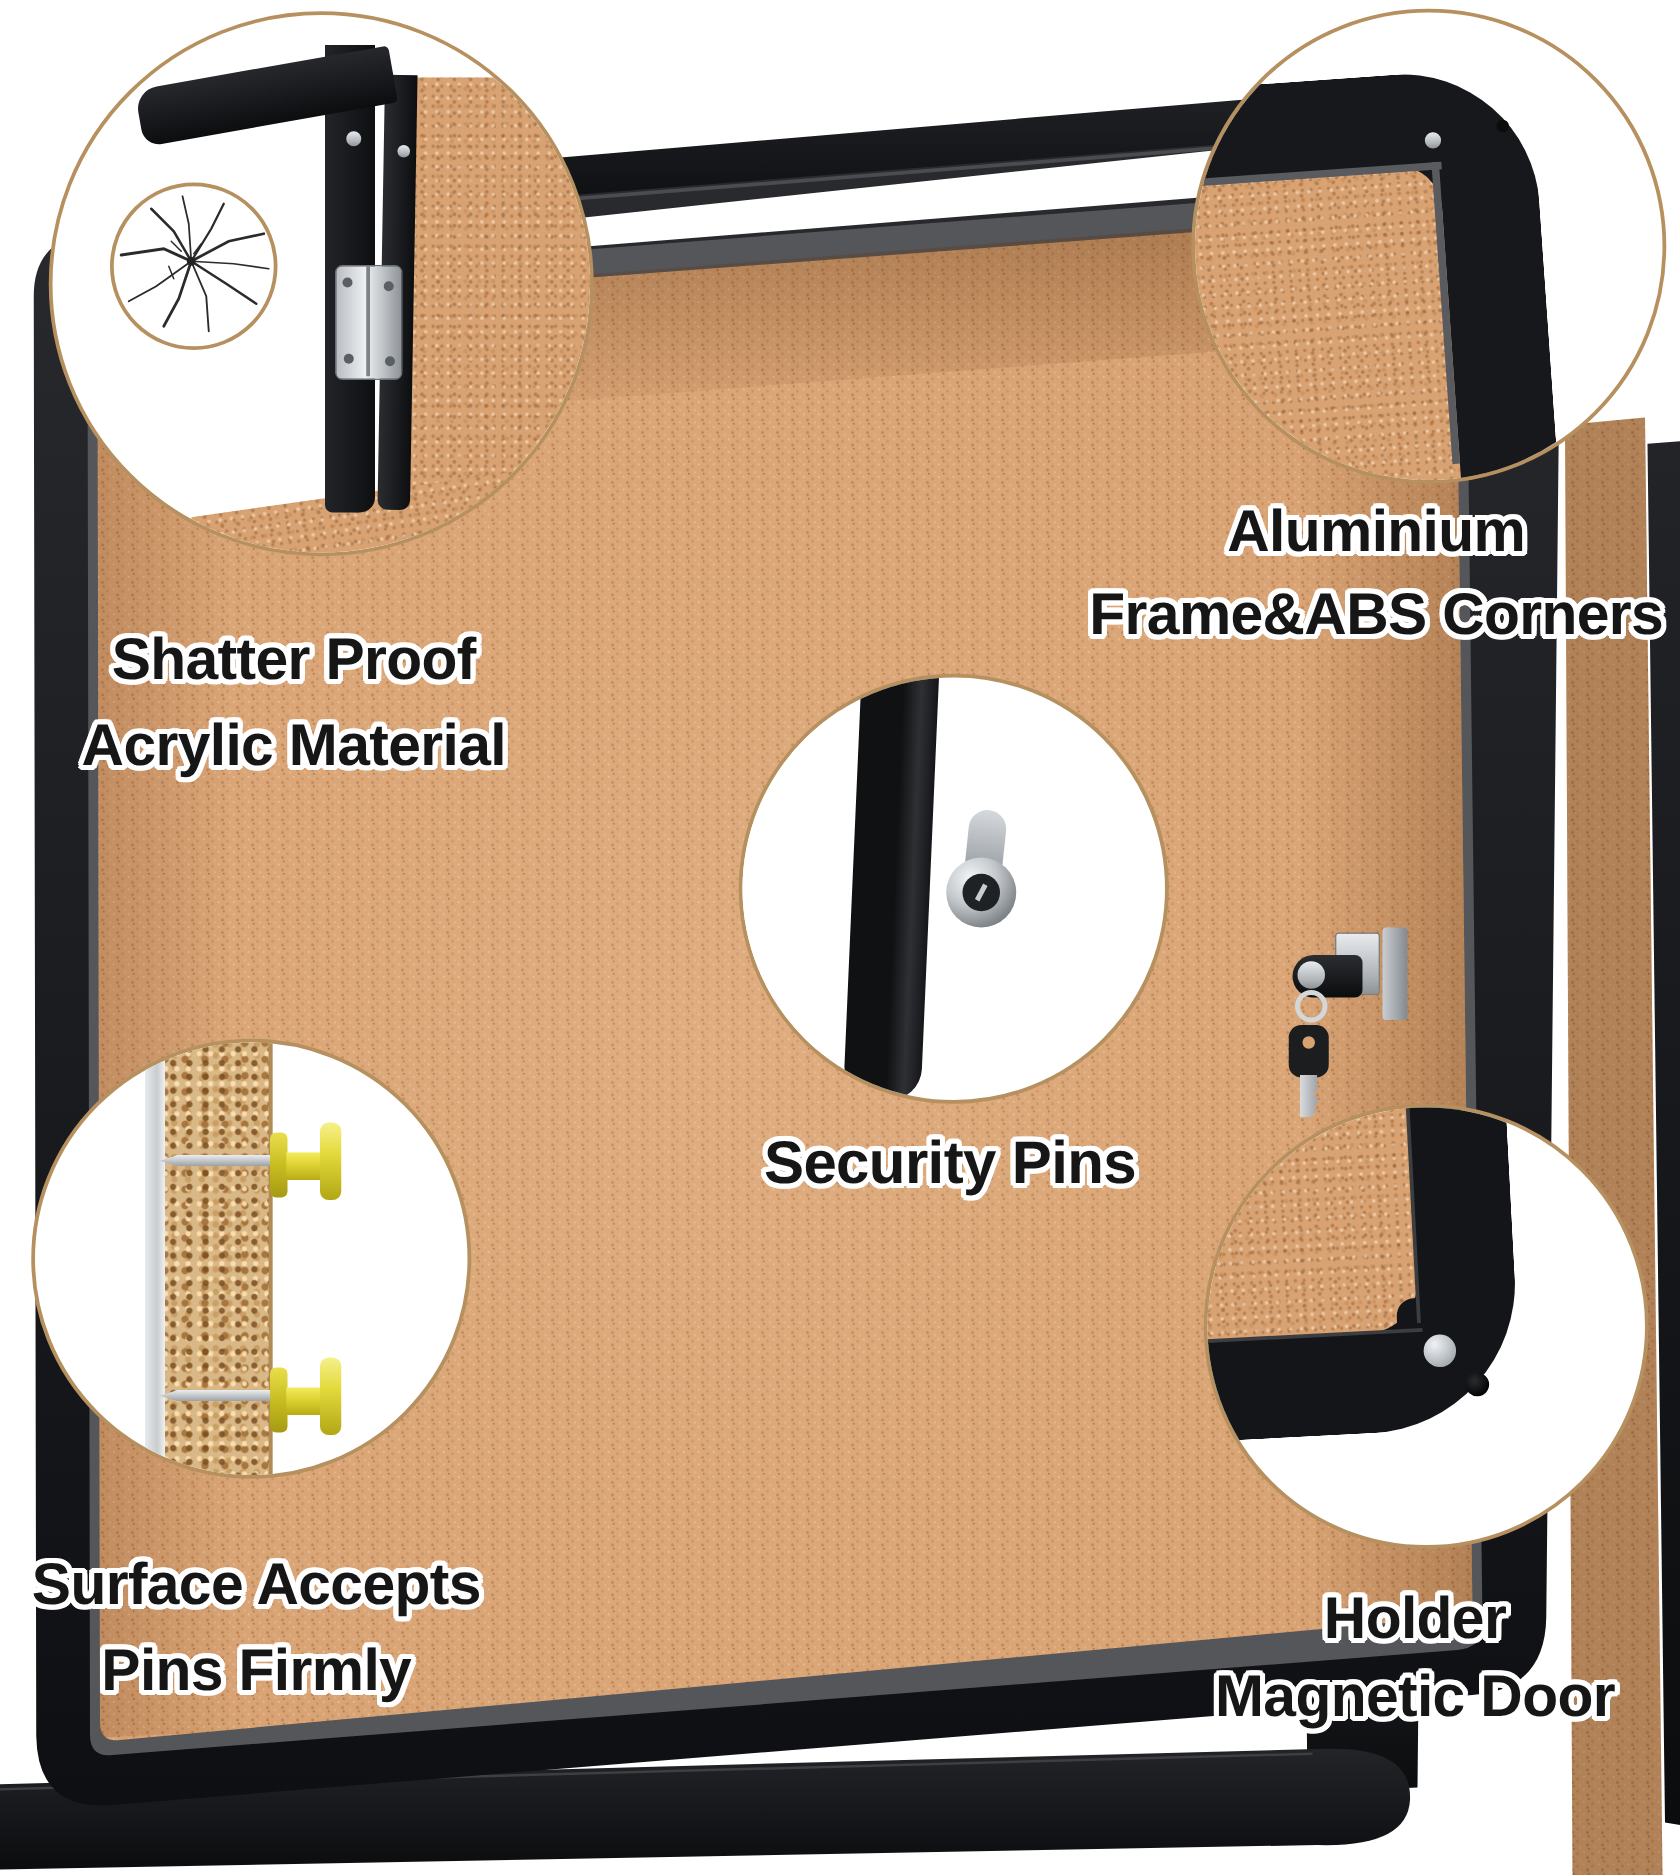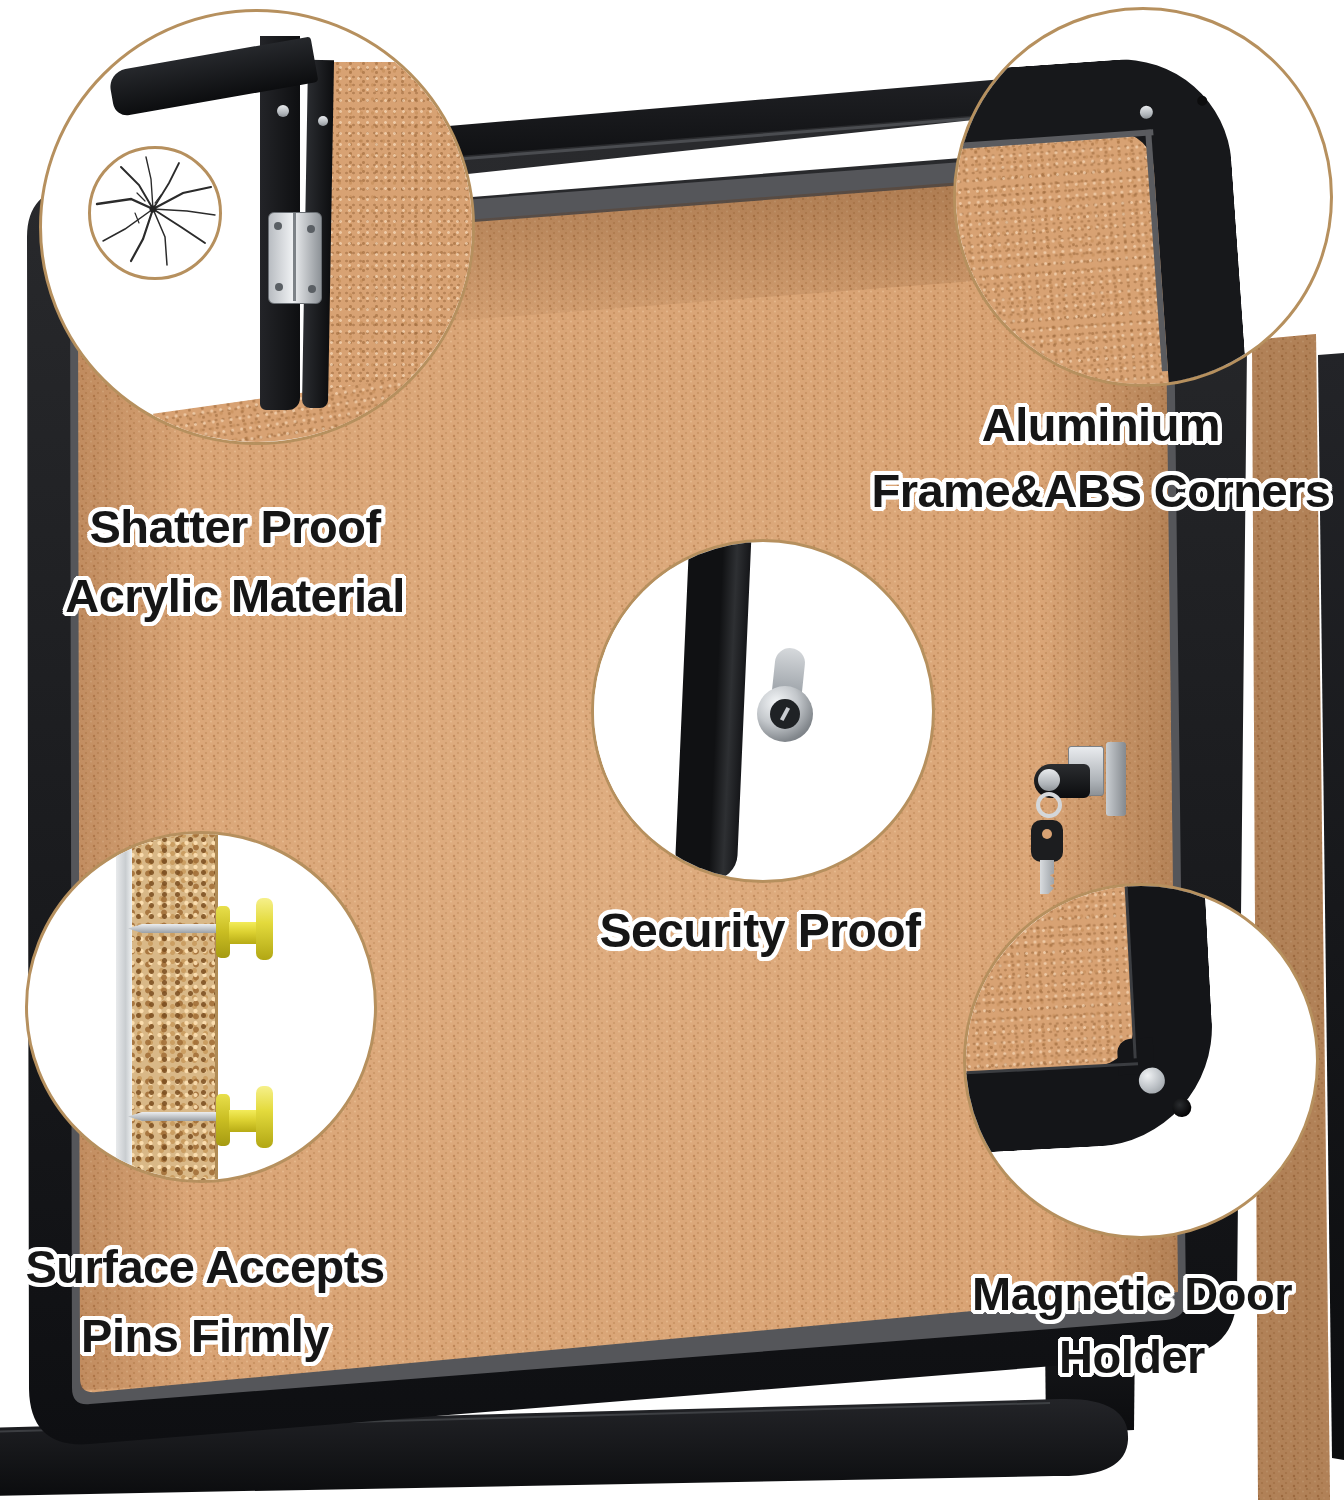--- a/index.html
+++ b/index.html
@@ -221,26 +221,26 @@
     <span>Shatter Proof</span>
     <span>Acrylic Material</span>
   </div>
 
   <div class="label outline-text" style="left:855px;top:392px;width:492px;font-size:47px;line-height:66px;">
     <span>Aluminium</span>
     <span>Frame&amp;ABS Corners</span>
   </div>
 
   <div class="label outline-text" style="left:560px;top:902px;width:400px;font-size:48px;line-height:58px;">
-    <span>Security Proof</span>
+    <span>Security Pins</span>
   </div>
 
   <div class="label outline-text" style="left:-5px;top:1232px;width:420px;font-size:47px;line-height:69px;">
     <span>Surface Accepts</span>
     <span>Pins Firmly</span>
   </div>
 
   <div class="label outline-text" style="left:928px;top:1262px;width:408px;font-size:47px;line-height:63px;">
+    <span>Holder</span>
     <span>Magnetic Door</span>
-    <span>Holder</span>
   </div>
 
 </div>
 
 </body></html>

